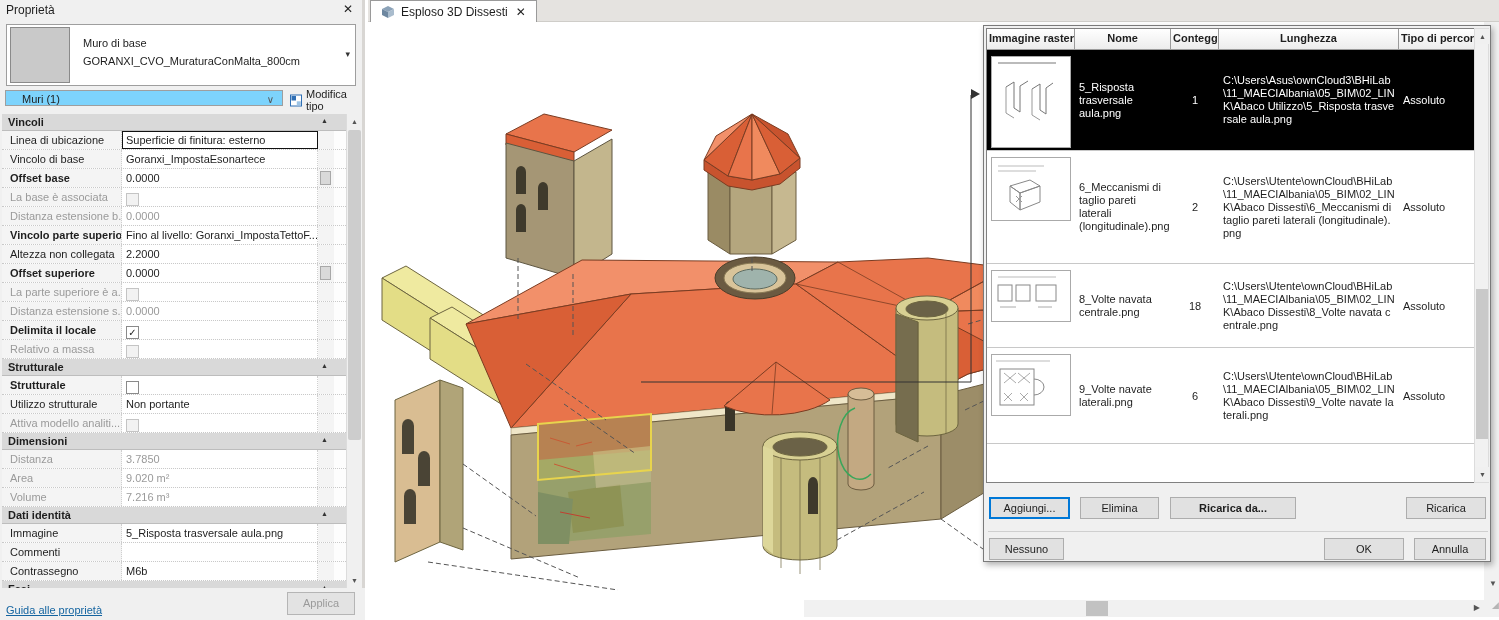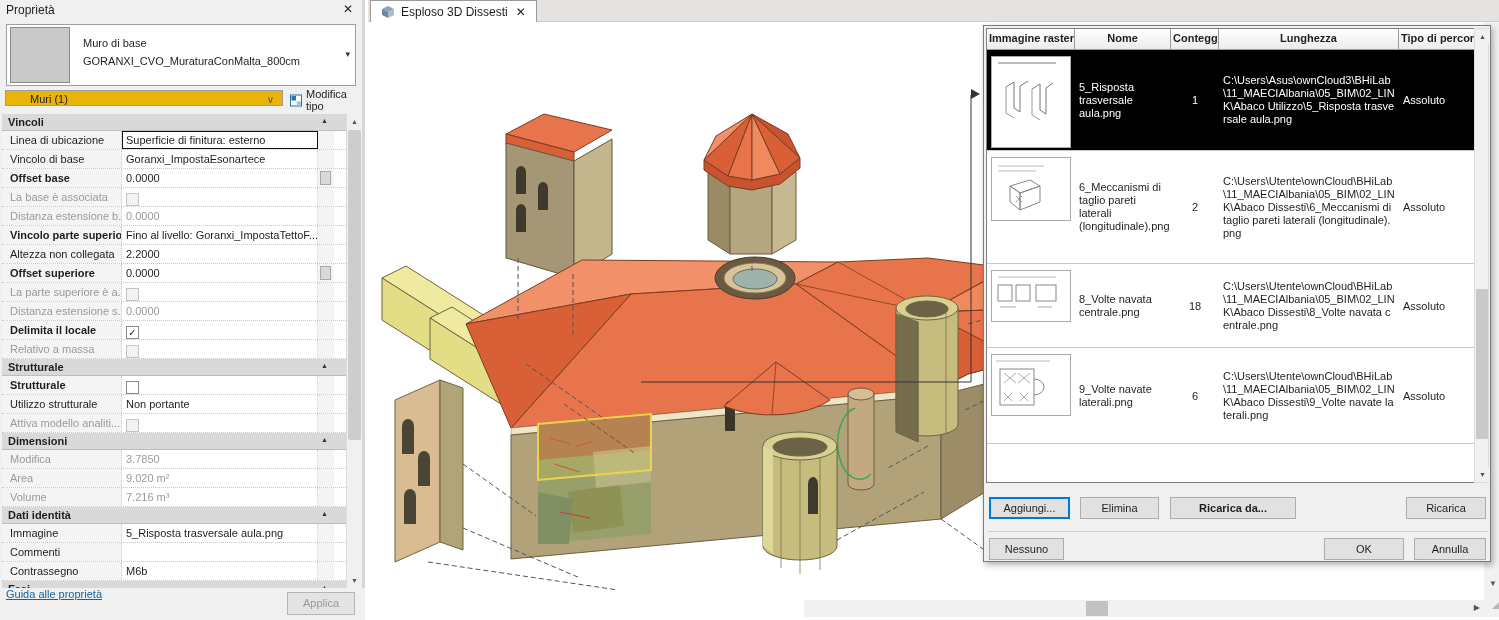--- a/index.html
+++ b/index.html
@@ -9,41 +9,41 @@
   
   #props { position:absolute; left:0; top:0; width:365px; height:620px; background:#f0f0f0; border-right:3px solid #d8d6d3; }
   #props-title { position:absolute; left:0; top:0; width:100%; height:20px; padding:3px 6px; font-size:12px; }
   #props-close { position:absolute; right:6px; top:2px; width:16px; height:16px; text-align:center; font-size:12px; cursor:pointer; color:#222; }
   #typebox { position:absolute; left:6px; top:24px; width:350px; height:62px; background:#fff; border:1px solid #9e9e9e; }
   #typethumb { position:absolute; left:3px; top:2px; width:60px; height:56px; background:#c9c9c9; border:1px solid #8a8a8a; }
   .typeline { position:absolute; left:76px; white-space:nowrap; }
   #typeline1 { top:12px; } #typeline2 { top:30px; }
   #type-dd { position:absolute; right:5px; top:24px; font-size:9px; color:#333; }
   #filter-row { position:absolute; left:0; top:90px; width:365px; height:22px; }
-  #filter-select { position:absolute; left:5px; top:0; width:278px; height:16px; background:#eab308; border:1px solid #9e9e9e; padding:2px 24px; }
+  #filter-select { position:absolute; left:5px; top:0; width:278px; height:16px; background:#7dd3fc; border:1px solid #9e9e9e; padding:2px 16px; }
   #filter-chev { position:absolute; right:8px; top:3px; font-size:10px; color:#555; }
   #modtype-btn { position:absolute; left:288px; top:0; height:20px; display:flex; align-items:center; gap:4px; cursor:pointer; padding:2px; }
 
   #prop-grid { position:absolute; left:2px; top:114px; width:346px; height:474px; overflow:hidden; background:#f0f0f0; }
   .sec-h { position:relative; height:17px; background:#d9d9d9; border-bottom:1px solid #bdbdbd; font-weight:bold; padding:2px 6px; }
   .sec-caret { position:absolute; right:20px; top:3px; font-size:7px; color:#333; }
   .prow { position:relative; display:flex; height:19px; border-bottom:1px dotted #c9c9c9; background:#fdfdfd; }
   .plab { width:120px; padding:3px 2px 0 8px; white-space:nowrap; overflow:hidden; background:#f4f4f4; border-right:1px dotted #cfcfcf; }
   .pval-c { width:196px; position:relative; background:#fff; border-right:1px dotted #cfcfcf; padding:3px 4px 0 4px; white-space:nowrap; overflow:hidden; }
   .pgut { width:16px; position:relative; background:#f4f4f4; }
   .bold { font-weight:bold; } .dis { color:#9a9a9a; }
   .selcell { outline:1.5px solid #111; outline-offset:-1px; }
   .cbox { width:13px; height:13px; margin-top:2px; background:#fff; border:1px solid #8a8a8a; font-size:10px; line-height:11px; text-align:center; color:#222; }
   .cbox.disab { background:#f2f2f2; border-color:#c4c4c4; }
   .mini { position:absolute; left:2px; top:2px; width:11px; height:14px; background:#d9d9d9; border:1px solid #a8a8a8; }
   #pscroll { position:absolute; right:1px; top:114px; width:15px; height:474px; background:#f0f0f0; border-left:1px solid #dcdcdc; }
   .sc-ar { position:absolute; left:0; width:15px; height:15px; text-align:center; font-size:7px; color:#555; padding-top:4px; background:#f0f0f0; }
   #pthumbscroll { position:absolute; left:1px; top:16px; width:13px; height:310px; background:#cdcdcd; border-radius:2px; }
   #props-footer { position:absolute; left:0; top:588px; width:365px; height:32px; background:#f0f0f0; }
-  #help-link { position:absolute; left:6px; top:0; color:#1464a0; text-decoration:underline; cursor:pointer; }
+  #help-link { position:absolute; left:6px; top:16px; color:#1464a0; text-decoration:underline; cursor:pointer; }
   #apply-btn { position:absolute; right:10px; top:4px; width:68px; height:23px; background:#e3e3e3; border:1px solid #b5b5b5; color:#9a9a9a; text-align:center; padding-top:4px; }
 
   
   #canvas { position:absolute; left:368px; top:0; width:1131px; height:620px; background:#fff; }
   #tabbar { position:absolute; left:0; top:0; width:100%; height:22px; background:#e5e3e0; border-bottom:1px solid #cfcdc9; }
   #tab-active { position:absolute; left:2px; top:0; height:22px; background:#fff; border:1px solid #9a9a9a; border-bottom:none; display:flex; align-items:center; gap:6px; padding:0 10px; font-size:12px; }
   #tab-close { font-size:12px; color:#222; cursor:pointer; margin-left:2px; }
   #view-svg { position:absolute; left:0; top:22px; }
 
   
@@ -199,21 +199,21 @@
       </div>
       <div class="prow">
         <div class="plab dis">Attiva modello analiti...</div>
         <div class="pval-c">
           <div class="cbox disab"></div>
         </div>
         <div class="pgut"></div>
       </div>
       <div class="sec-h">Dimensioni<div class="sec-caret">▲</div></div>
       <div class="prow">
-        <div class="plab dis">Modifica</div>
+        <div class="plab dis">Distanza</div>
         <div class="pval-c"><div class="dis" style="display: inline;">3.7850</div></div>
         <div class="pgut"></div>
       </div>
       <div class="prow">
         <div class="plab dis">Area</div>
         <div class="pval-c"><div class="dis" style="display: inline;">9.020 m²</div></div>
         <div class="pgut"></div>
       </div>
       <div class="prow">
         <div class="plab dis">Volume</div>

